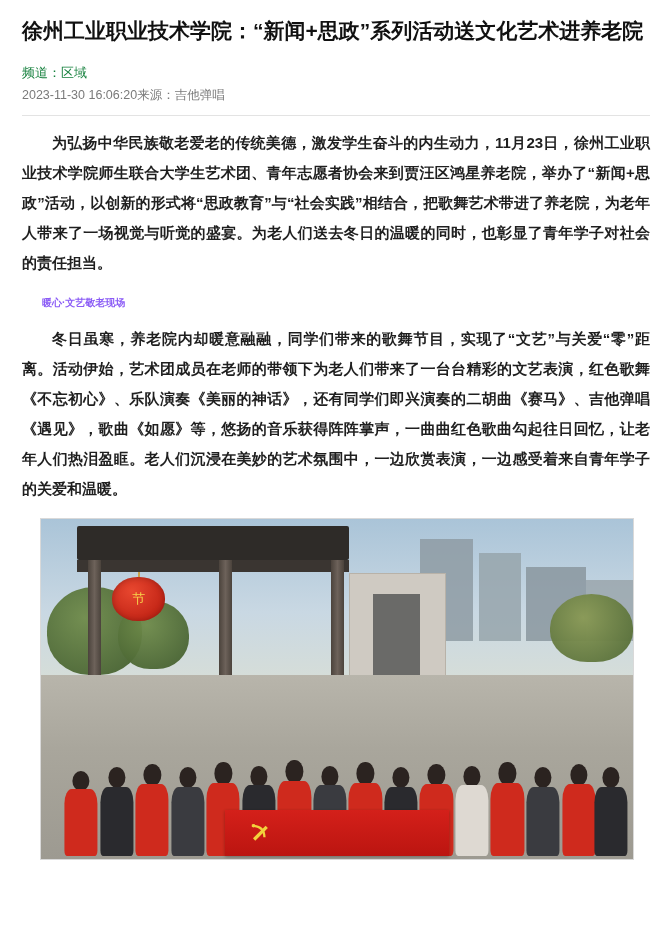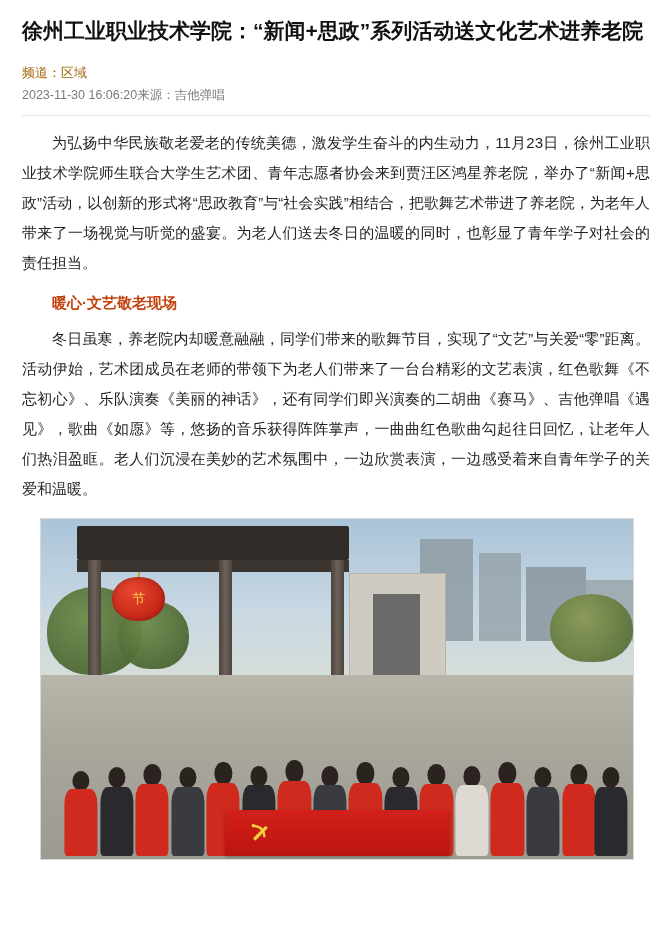--- a/index.html
+++ b/index.html
@@ -28,24 +28,24 @@
     margin: 0 0 16px 0;
     letter-spacing: 0px;
   }
   .meta-row {
     font-size: 13px;
     color: #555555;
     line-height: 20px;
     margin: 0 0 2px 0;
   }
   .meta-row .label {
-    color: #a16207;
+    color: #15803d;
   }
   .meta-row .value {
-    color: #a16207;
+    color: #15803d;
     text-align: center;
   }
   .meta-row2 {
     display: flex;
     align-items: baseline;
     justify-content: flex-start;
     font-size: 12.5px;
     color: #7a7a7a;
     line-height: 20px;
     margin-bottom: 10px;
@@ -61,26 +61,27 @@
     background: #e3e3e3;
     margin: 2px 0 12px 0;
   }
   p.body-text {
     font-size: 15px;
     line-height: 30px;
     color: #1f1f1f;
     margin: 0 0 10px 0;
     text-align: justify;
     text-indent: 2em;
+    font-weight: bold;
   }
   h2.sub-head {
-    font-size: 15px;
+    font-size: 10px;
     line-height: 30px;
     font-weight: bold;
-    color: #c2410c;
+    color: #8b5cf6;
     margin: 6px 0 6px 0;
     text-indent: 2em;
   }
   .figure {
     margin: 14px 0 0 0;
     padding: 0 18px 0 18px;
   }
   .photo {
     width: 100%;
     height: 340px;

